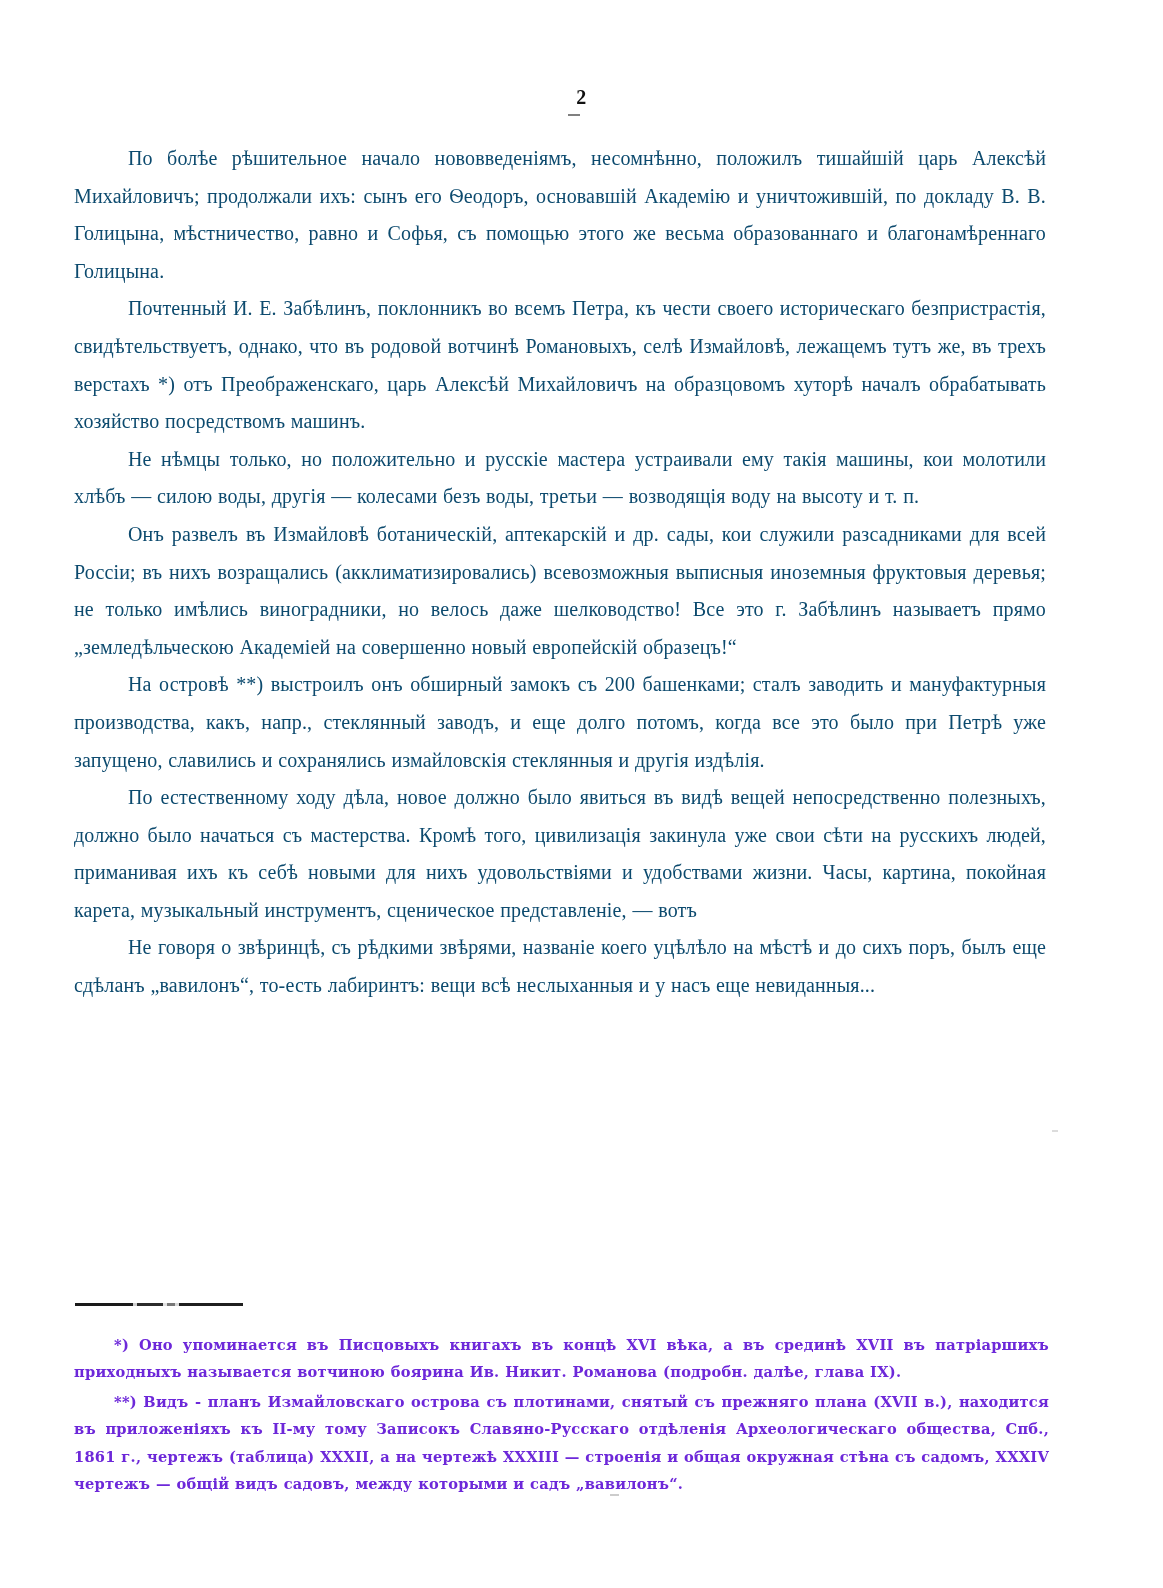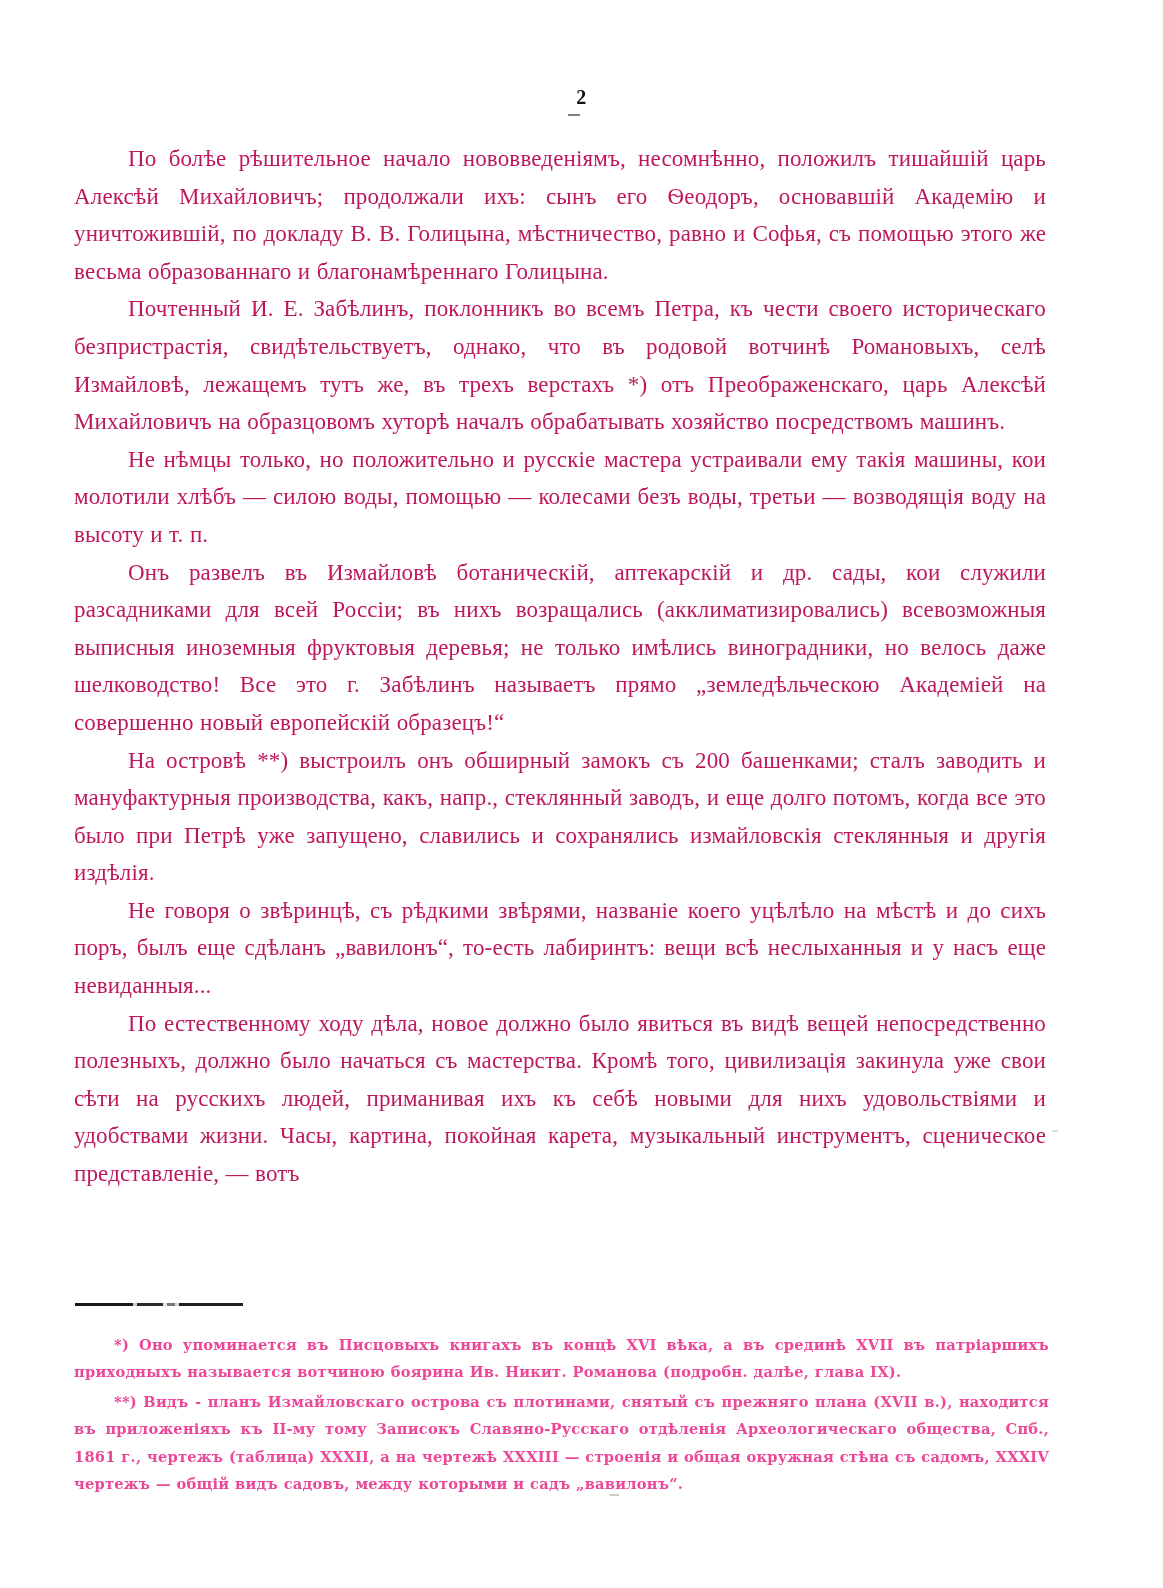--- a/index.html
+++ b/index.html
@@ -46,25 +46,25 @@
     position: absolute;
     top: 140px;
     left: 74px;
     width: 972px;
   }
   .para {
     margin: 0;
     text-align: justify;
     text-justify: inter-word;
     text-indent: 54px;
-    font-size: 23px;
+    font-size: 20px;
     line-height: 37.6px;
     letter-spacing: 0.15px;
     word-spacing: 0.5px;
-    color: #be185d;
+    color: #0c4a6e;
     hyphens: none;
   }
   .para:last-child { text-align: justify; }
 
   
   .footnote-rule {
     position: absolute;
     top: 1303px;
     left: 75px;
     width: 168px;
@@ -87,21 +87,21 @@
   }
   .footnote {
     margin: 0 0 2px 0;
     text-align: justify;
     text-indent: 40px;
     font-size: 14.6px;
     line-height: 27.4px;
     letter-spacing: 0.25px;
     word-spacing: 0.4px;
     font-weight: bold;
-    color: #ec4899;
+    color: #6d28d9;
     font-family: "DejaVu Serif", "Liberation Serif", serif;
     -webkit-text-stroke: 0.01px currentColor;
   }
 
   
   .speckle {
     position: absolute;
     background: #9a9a9a;
     opacity: 0.5;
   }
@@ -110,25 +110,25 @@
 <body>
 
 <div class="page">
 
   <div class="folio">2</div>
   <div class="folio-artifact"></div>
 
   <div class="body-block">
     <p class="para">По болѣе рѣшительное начало нововведеніямъ, несомнѣнно, положилъ тишайшій царь Алексѣй Михайловичъ; продолжали ихъ: сынъ его Ѳеодоръ, основавшій Академію и уничтожившій, по докладу В. В. Голицына, мѣстничество, равно и Софья, съ помощью этого же весьма образованнаго и благонамѣреннаго Голицына.</p>
     <p class="para">Почтенный И. Е. Забѣлинъ, поклонникъ во всемъ Петра, къ чести своего историческаго безпристрастія, свидѣтельствуетъ, однако, что въ родовой вотчинѣ Романовыхъ, селѣ Измайловѣ, лежащемъ тутъ же, въ трехъ верстахъ *) отъ Преображенскаго, царь Алексѣй Михайловичъ на образцовомъ хуторѣ началъ обрабатывать хозяйство посредствомъ машинъ.</p>
-    <p class="para">Не нѣмцы только, но положительно и русскіе мастера устраивали ему такія машины, кои молотили хлѣбъ — силою воды, помощью — колесами безъ воды, третьи — возводящія воду на высоту и т. п.</p>
+    <p class="para">Не нѣмцы только, но положительно и русскіе мастера устраивали ему такія машины, кои молотили хлѣбъ — силою воды, другія — колесами безъ воды, третьи — возводящія воду на высоту и т. п.</p>
     <p class="para">Онъ развелъ въ Измайловѣ ботаническій, аптекарскій и др. сады, кои служили разсадниками для всей Россіи; въ нихъ возращались (акклиматизировались) всевозможныя выписныя иноземныя фруктовыя деревья; не только имѣлись виноградники, но велось даже шелководство! Все это г. Забѣлинъ называетъ прямо „земледѣльческою Академіей на совершенно новый европейскій образецъ!“</p>
     <p class="para">На островѣ **) выстроилъ онъ обширный замокъ съ 200 башенками; сталъ заводить и мануфактурныя производства, какъ, напр., стеклянный заводъ, и еще долго потомъ, когда все это было при Петрѣ уже запущено, славились и сохранялись измайловскія стеклянныя и другія издѣлія.</p>
+    <p class="para">По естественному ходу дѣла, новое должно было явиться въ видѣ вещей непосредственно полезныхъ, должно было начаться съ мастерства. Кромѣ того, цивилизація закинула уже свои сѣти на русскихъ людей, приманивая ихъ къ себѣ новыми для нихъ удовольствіями и удобствами жизни. Часы, картина, покойная карета, музыкальный инструментъ, сценическое представленіе, — вотъ</p>
     <p class="para">Не говоря о звѣринцѣ, съ рѣдкими звѣрями, названіе коего уцѣлѣло на мѣстѣ и до сихъ поръ, былъ еще сдѣланъ „вавилонъ“, то-есть лабиринтъ: вещи всѣ неслыханныя и у насъ еще невиданныя...</p>
-    <p class="para">По естественному ходу дѣла, новое должно было явиться въ видѣ вещей непосредственно полезныхъ, должно было начаться съ мастерства. Кромѣ того, цивилизація закинула уже свои сѣти на русскихъ людей, приманивая ихъ къ себѣ новыми для нихъ удовольствіями и удобствами жизни. Часы, картина, покойная карета, музыкальный инструментъ, сценическое представленіе, — вотъ</p>
   </div>
 
   <div class="footnote-rule"></div>
 
   <div class="footnotes">
     <p class="footnote">*) Оно упоминается въ Писцовыхъ книгахъ въ концѣ XVI вѣка, а въ срединѣ XVII въ патріаршихъ приходныхъ называется вотчиною боярина Ив. Никит. Романова (подробн. далѣе, глава IX).</p>
     <p class="footnote">**) Видъ - планъ Измайловскаго острова съ плотинами, снятый съ прежняго плана (XVII в.), находится въ приложеніяхъ къ II-му тому Записокъ Славяно-Русскаго отдѣленія Археологическаго общества, Спб., 1861 г., чертежъ (таблица) XXXII, а на чертежѣ XXXIII — строенія и общая окружная стѣна съ садомъ, XXXIV чертежъ — общій видъ садовъ, между которыми и садъ „вавилонъ“.</p>
   </div>
 
   <div class="speckle" style="top:1494px;left:610px;width:9px;height:2px;"></div>

